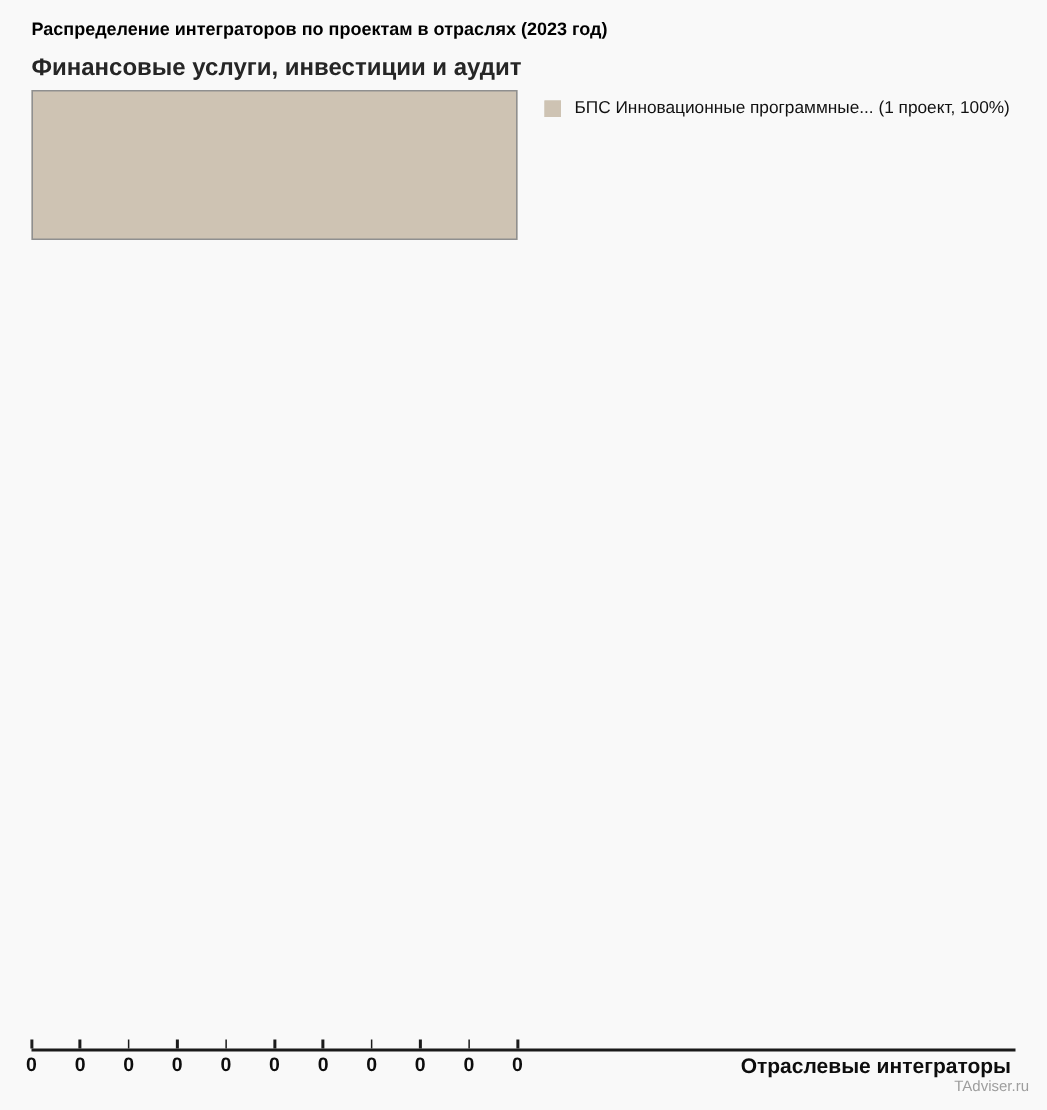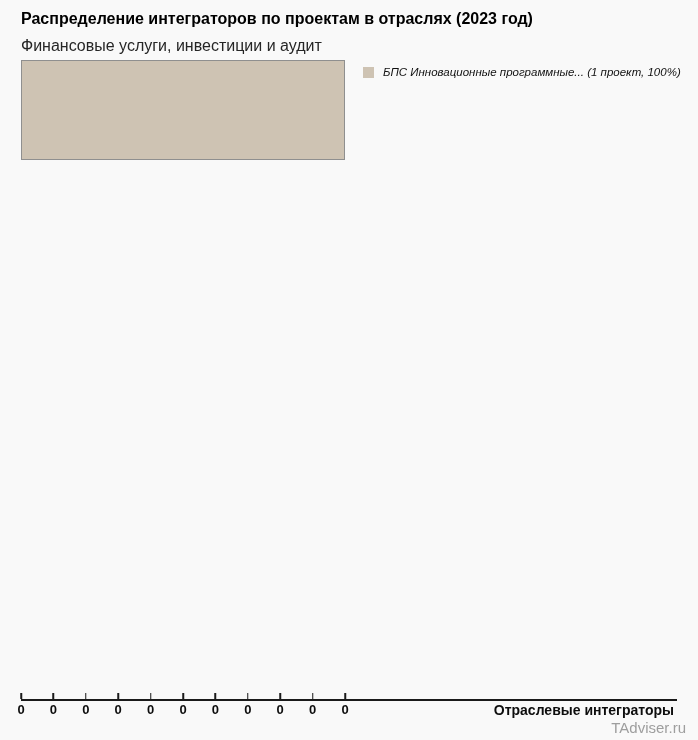--- a/index.html
+++ b/index.html
@@ -12,34 +12,34 @@
     position: relative;
     overflow: hidden;
     font-family: "Liberation Sans", sans-serif;
     background: #f9f9f9;
   }
   .chart-title {
     position: absolute;
     left: 21px;
     top: 9px;
     margin: 0;
-    font-size: 16px;
+    font-size: 12px;
     line-height: 20px;
     font-weight: bold;
     color: #000000;
     white-space: nowrap;
   }
   .chart-subtitle {
     position: absolute;
     left: 21px;
     top: 36px;
     margin: 0;
     font-size: 16px;
     line-height: 20px;
-    font-weight: normal;
+    font-weight: bold;
     color: #262626;
     white-space: nowrap;
   }
   .bar-segment {
     position: absolute;
     left: 21px;
     top: 60px;
     width: 322px;
     height: 98px;
     border: 1px solid #8f8f8f;
@@ -60,21 +60,20 @@
     width: 11px;
     height: 11px;
     display: inline-block;
     box-sizing: border-box;
     flex: 0 0 auto;
   }
   .legend-label {
     margin-left: 9px;
     font-size: 11.5px;
     color: #111111;
-    font-style: italic;
   }
   .x-axis-line {
     position: absolute;
     left: 21px;
     top: 699px;
     width: 656px;
     height: 1.5px;
     background: #1a1a1a;
   }
   .tick-mark {
@@ -100,21 +99,21 @@
     font-size: 14px;
     font-weight: bold;
     color: #0d0d0d;
     white-space: nowrap;
     text-align: center;
   }
   .watermark {
     position: absolute;
     right: 12px;
     top: 719px;
-    font-size: 15px;
+    font-size: 10px;
     color: #9e9e9e;
     white-space: nowrap;
   }
 </style>
 </head>
 <body style="background: rgb(249, 249, 249);">
 
 <h1 class="chart-title">Распределение интеграторов по проектам в отраслях (2023 год)</h1>
 <h2 class="chart-subtitle">Финансовые услуги, инвестиции и аудит</h2>
 

